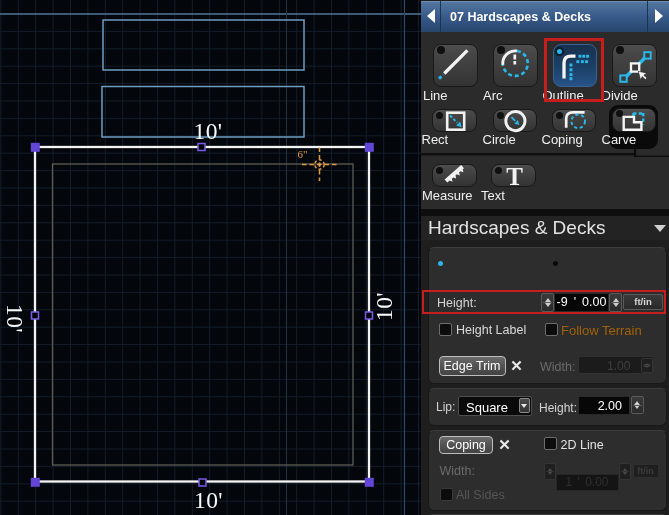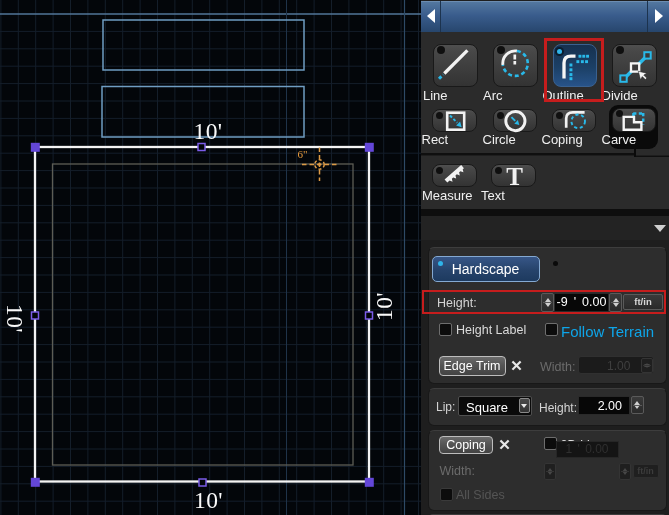--- a/index.html
+++ b/index.html
@@ -107,20 +107,21 @@
 <div style="position:absolute;left:0;top:153px;width:212.5px;height:1.5px;background:#0f0f0f"></div>
 <div style="position:absolute;left:214.5px;top:155.5px;width:33.5px;height:1.5px;background:#0f0f0f"></div>
 <div style="position:absolute;left:212.5px;top:146px;width:2px;height:11px;background:#0a0a0a"></div>
 <div style="position:absolute;left:0;top:209px;width:248px;height:7px;background:#0e0e0e"></div>
 <div style="position:absolute;left:0;top:216px;width:248px;height:24px;background:#232323"></div>
 <div style="position:absolute;left:0;top:1px;width:248px;height:31px;background:linear-gradient(180deg,#53779f,#395c8c 45%,#27466d);border-top:1px solid #6c8db1;box-sizing:border-box"></div>
 <div style="position:absolute;left:19px;top:1px;width:1px;height:31px;background:#1c334e"></div>
 <div style="position:absolute;left:226px;top:1px;width:1px;height:31px;background:#1c334e"></div>
 <div style="position:absolute;left:6px;top:9px;width:0;height:0;border-top:7px solid transparent;border-bottom:7px solid transparent;border-right:8px solid #fff"></div>
 <div style="position:absolute;left:234px;top:9px;width:0;height:0;border-top:7px solid transparent;border-bottom:7px solid transparent;border-left:8px solid #fff"></div>
+<div style="position:absolute;left:29px;top:10px;font-size:12.5px;font-weight:bold;color:#fff">07 Hardscapes &amp; Decks</div>
 <div style="position:absolute;left:12px;top:43.5px;width:45px;height:43px;background:linear-gradient(180deg,#4f4f4f,#484848 14%,#333);border:1px solid #191919;border-radius:8px;box-sizing:border-box">
         <div style="position:absolute;left:3px;top:1.5px;width:8px;height:8px;border-radius:50%;background:#0f0f0f"></div>
         <div style="position:absolute;left:0;top:0;line-height:0">
           <svg width="45" height="43" viewBox="0 0 45 43" class="ic">
 <line x1="5" y1="33.8" x2="9.3" y2="29.5" stroke="#29b9e9" stroke-width="3" stroke-dasharray="3.4,2.4"></line>
 <line x1="10.3" y1="28.5" x2="33.4" y2="5.4" stroke="#f2f2f2" stroke-width="3.3"></line>
 </svg>
         </div>
       </div>
       <div class="tlbl" style="left:2px;top:87.5px;width:65px">Line</div>
@@ -228,43 +229,43 @@
       <div class="tlbl" style="left:1px;top:187.5px;width:65px">Measure</div>
 <div style="position:absolute;left:70px;top:164px;width:45px;height:23px;background:linear-gradient(180deg,#4f4f4f,#484848 14%,#333);border:1px solid #191919;border-radius:8px;box-sizing:border-box">
         <div style="position:absolute;left:3px;top:1.5px;width:7px;height:7px;border-radius:50%;background:#0f0f0f"></div>
         <div style="position:absolute;left:0;top:0;line-height:0">
           <svg width="45" height="23" viewBox="0 0 45 23" class="ic">
 <text x="22.5" y="19.8" font-family="Liberation Serif, serif" font-size="25" font-weight="bold" fill="#f2f2f2" text-anchor="middle">T</text>
 </svg>
         </div>
       </div>
       <div class="tlbl" style="left:60px;top:187.5px;width:65px">Text</div>
+<div style="position:absolute;left:7px;top:217px;font-size:19px;color:#e2e2e2">Hardscapes &amp; Decks</div>
 <div style="position:absolute;left:233px;top:224.5px;width:0;height:0;border-left:6px solid transparent;border-right:6px solid transparent;border-top:7px solid #cfcfcf"></div>
 <div style="position:absolute;left:7px;top:247px;width:239px;height:137px;background:#2d2d2d;border:1px solid #181818;border-top-color:#3d3d3d;border-radius:6px;box-sizing:border-box"></div>
-<div style="position:absolute;left:10.5px;top:256px;width:108px;height:26px;background:linear-gradient(180deg,#375687,#26436b 55%,#1d3a5f);border:1.5px solid #84a9d2;border-radius:5px;box-sizing:border-box;color:#fff;font-size:14px;display:flex;align-items:center;justify-content:center">Hardscape</div>
 <div style="position:absolute;left:17px;top:261px;width:5px;height:5px;border-radius:50%;background:#2fb4e9"></div>
 <div style="position:absolute;left:132px;top:261px;width:5px;height:5px;border-radius:50%;background:#0a0a0a"></div>
 <div style="position:absolute;left:16px;top:295.5px;font-size:12.5px;color:#d4d4d4">Height:</div>
 <div style="position:absolute;left:120px;top:292.5px;width:13px;height:19px;background:linear-gradient(#3a3a3a,#2a2a2a);border:1px solid #5a5a5a;border-radius:2px;box-sizing:border-box">
         <div style="position:absolute;left:50%;top:4px;transform:translateX(-50%);width:0;height:0;border-left:3.5px solid transparent;border-right:3.5px solid transparent;border-bottom:4.5px solid #cfcfcf"></div>
         <div style="position:absolute;left:50%;bottom:4px;transform:translateX(-50%);width:0;height:0;border-left:3.5px solid transparent;border-right:3.5px solid transparent;border-top:4.5px solid #cfcfcf"></div>
         <div style="position:absolute;left:1px;right:1px;top:50%;height:1px;background:#5a5a5a"></div>
       </div>
 <div style="position:absolute;left:133px;top:292.5px;width:55px;height:19px;background:#070707;border:1px solid #2a2a2a;box-sizing:border-box;color:#fff;font-size:12.5px;line-height:17px;text-align:center;word-spacing:2.5px">-9 ' 0.00</div>
 <div style="position:absolute;left:188px;top:292.5px;width:13px;height:19px;background:linear-gradient(#3a3a3a,#2a2a2a);border:1px solid #5a5a5a;border-radius:2px;box-sizing:border-box">
         <div style="position:absolute;left:50%;top:4px;transform:translateX(-50%);width:0;height:0;border-left:3.5px solid transparent;border-right:3.5px solid transparent;border-bottom:4.5px solid #cfcfcf"></div>
         <div style="position:absolute;left:50%;bottom:4px;transform:translateX(-50%);width:0;height:0;border-left:3.5px solid transparent;border-right:3.5px solid transparent;border-top:4.5px solid #cfcfcf"></div>
         <div style="position:absolute;left:1px;right:1px;top:50%;height:1px;background:#5a5a5a"></div>
       </div>
 <div style="position:absolute;left:202px;top:294px;width:40px;height:16px;background:linear-gradient(#3a3a3a,#2a2a2a);border:1px solid #5a5a5a;border-radius:2px;box-sizing:border-box;color:#d8d8d8;font-size:9.5px;font-weight:bold;line-height:14px;text-align:center">ft/in</div>
 <div style="position:absolute;left:1px;top:290px;width:244px;height:23.5px;border:2px solid #c61d1d;box-sizing:border-box"></div>
 <div style="position:absolute;left:18px;top:322.5px;width:13px;height:13px;background:#0c0c0c;border:1.5px solid #6e6e6e;border-radius:2px;box-sizing:border-box"></div>
 <div style="position:absolute;left:35px;top:323px;font-size:12.5px;color:#dadada">Height Label</div>
 <div style="position:absolute;left:123.5px;top:322.5px;width:13px;height:13px;background:#0c0c0c;border:1.5px solid #6e6e6e;border-radius:2px;box-sizing:border-box"></div>
-<div style="position:absolute;left:140px;top:323px;font-size:15px;color:#0ea5e9">Follow Terrain</div>
+<div style="position:absolute;left:140px;top:323px;font-size:13px;color:#a16207">Follow Terrain</div>
 <div style="position:absolute;left:17.5px;top:355.5px;width:67px;height:20px;background:linear-gradient(180deg,#6b6b6b,#555 45%,#434343);border:1px solid #bdbdbd;border-radius:4px;box-sizing:border-box;color:#fff;font-size:12.5px;display:flex;align-items:center;justify-content:center">Edge Trim</div>
 <div style="position:absolute;left:88px;top:358px;width:15px;height:15px;color:#e8e8e8;font-size:15px;font-weight:bold;line-height:15px;text-align:center">✕</div>
 <div style="position:absolute;left:119px;top:360px;font-size:12.5px;color:#6b6b6b">Width:</div>
 <div style="position:absolute;left:157px;top:356px;width:76px;height:18px;background:#1b1b1b;border:1px solid #303030;border-radius:3px;box-sizing:border-box"></div>
 <div style="position:absolute;left:186px;top:359px;font-size:12px;color:#3f3f3f">1.00</div>
 <div style="position:absolute;left:219.5px;top:357.5px;width:12px;height:15px;background:#1f1f1f;border:1px solid #343434;border-radius:2px;box-sizing:border-box">
         <div style="position:absolute;left:50%;top:4px;transform:translateX(-50%);width:0;height:0;border-left:3.5px solid transparent;border-right:3.5px solid transparent;border-bottom:4.5px solid #474747"></div>
         <div style="position:absolute;left:50%;bottom:4px;transform:translateX(-50%);width:0;height:0;border-left:3.5px solid transparent;border-right:3.5px solid transparent;border-top:4.5px solid #474747"></div>
         <div style="position:absolute;left:1px;right:1px;top:50%;height:1px;background:#343434"></div>
       </div>
@@ -285,21 +286,21 @@
 <div style="position:absolute;left:18px;top:435.5px;width:54px;height:18px;background:linear-gradient(180deg,#6b6b6b,#555 45%,#434343);border:1px solid #bdbdbd;border-radius:4px;box-sizing:border-box;color:#fff;font-size:12.5px;display:flex;align-items:center;justify-content:center">Coping</div>
 <div style="position:absolute;left:76px;top:437px;width:15px;height:15px;color:#e8e8e8;font-size:15px;font-weight:bold;line-height:15px;text-align:center">✕</div>
 <div style="position:absolute;left:122.5px;top:437px;width:13px;height:13px;background:#0c0c0c;border:1.5px solid #6e6e6e;border-radius:2px;box-sizing:border-box"></div>
 <div style="position:absolute;left:139.5px;top:437.5px;font-size:12.5px;color:#e2e2e2">2D Line</div>
 <div style="position:absolute;left:18.5px;top:464px;font-size:12.5px;color:#6b6b6b">Width:</div>
 <div style="position:absolute;left:122.5px;top:462.5px;width:12px;height:17px;background:#1f1f1f;border:1px solid #343434;border-radius:2px;box-sizing:border-box">
         <div style="position:absolute;left:50%;top:4px;transform:translateX(-50%);width:0;height:0;border-left:3.5px solid transparent;border-right:3.5px solid transparent;border-bottom:4.5px solid #474747"></div>
         <div style="position:absolute;left:50%;bottom:4px;transform:translateX(-50%);width:0;height:0;border-left:3.5px solid transparent;border-right:3.5px solid transparent;border-top:4.5px solid #474747"></div>
         <div style="position:absolute;left:1px;right:1px;top:50%;height:1px;background:#343434"></div>
       </div>
-<div style="position:absolute;left:134.5px;top:441px;width:63px;height:17px;background:#141414;border:1px solid #262626;box-sizing:border-box;color:#2f2f2f;font-size:12px;line-height:15px;text-align:center;word-spacing:2px">1 ' 0.00</div>
+<div style="position:absolute;left:134.5px;top:474px;width:63px;height:17px;background:#141414;border:1px solid #262626;box-sizing:border-box;color:#2f2f2f;font-size:12px;line-height:15px;text-align:center;word-spacing:2px">1 ' 0.00</div>
 <div style="position:absolute;left:197.5px;top:462.5px;width:12px;height:17px;background:#1f1f1f;border:1px solid #343434;border-radius:2px;box-sizing:border-box">
         <div style="position:absolute;left:50%;top:4px;transform:translateX(-50%);width:0;height:0;border-left:3.5px solid transparent;border-right:3.5px solid transparent;border-bottom:4.5px solid #474747"></div>
         <div style="position:absolute;left:50%;bottom:4px;transform:translateX(-50%);width:0;height:0;border-left:3.5px solid transparent;border-right:3.5px solid transparent;border-top:4.5px solid #474747"></div>
         <div style="position:absolute;left:1px;right:1px;top:50%;height:1px;background:#343434"></div>
       </div>
 <div style="position:absolute;left:211.5px;top:464px;width:26px;height:14px;background:#1f1f1f;border:1px solid #2e2e2e;border-radius:2px;box-sizing:border-box;color:#3c3c3c;font-size:9px;font-weight:bold;line-height:12px;text-align:center">ft/in</div>
 <div style="position:absolute;left:19px;top:487.5px;width:13px;height:13px;background:#0c0c0c;border:1.5px solid #3a3a3a;border-radius:2px;box-sizing:border-box"></div>
 <div style="position:absolute;left:35px;top:488px;font-size:12.5px;color:#555">All Sides</div>
 <div style="position:absolute;left:7px;top:513.5px;width:239px;height:10px;background:#2d2d2d;border:1px solid #181818;border-top-color:#3d3d3d;border-radius:6px;box-sizing:border-box"></div>
 <div style="position:absolute;left:123px;top:38px;width:60px;height:64px;border:3px solid #c61d1d;box-sizing:border-box"></div>

